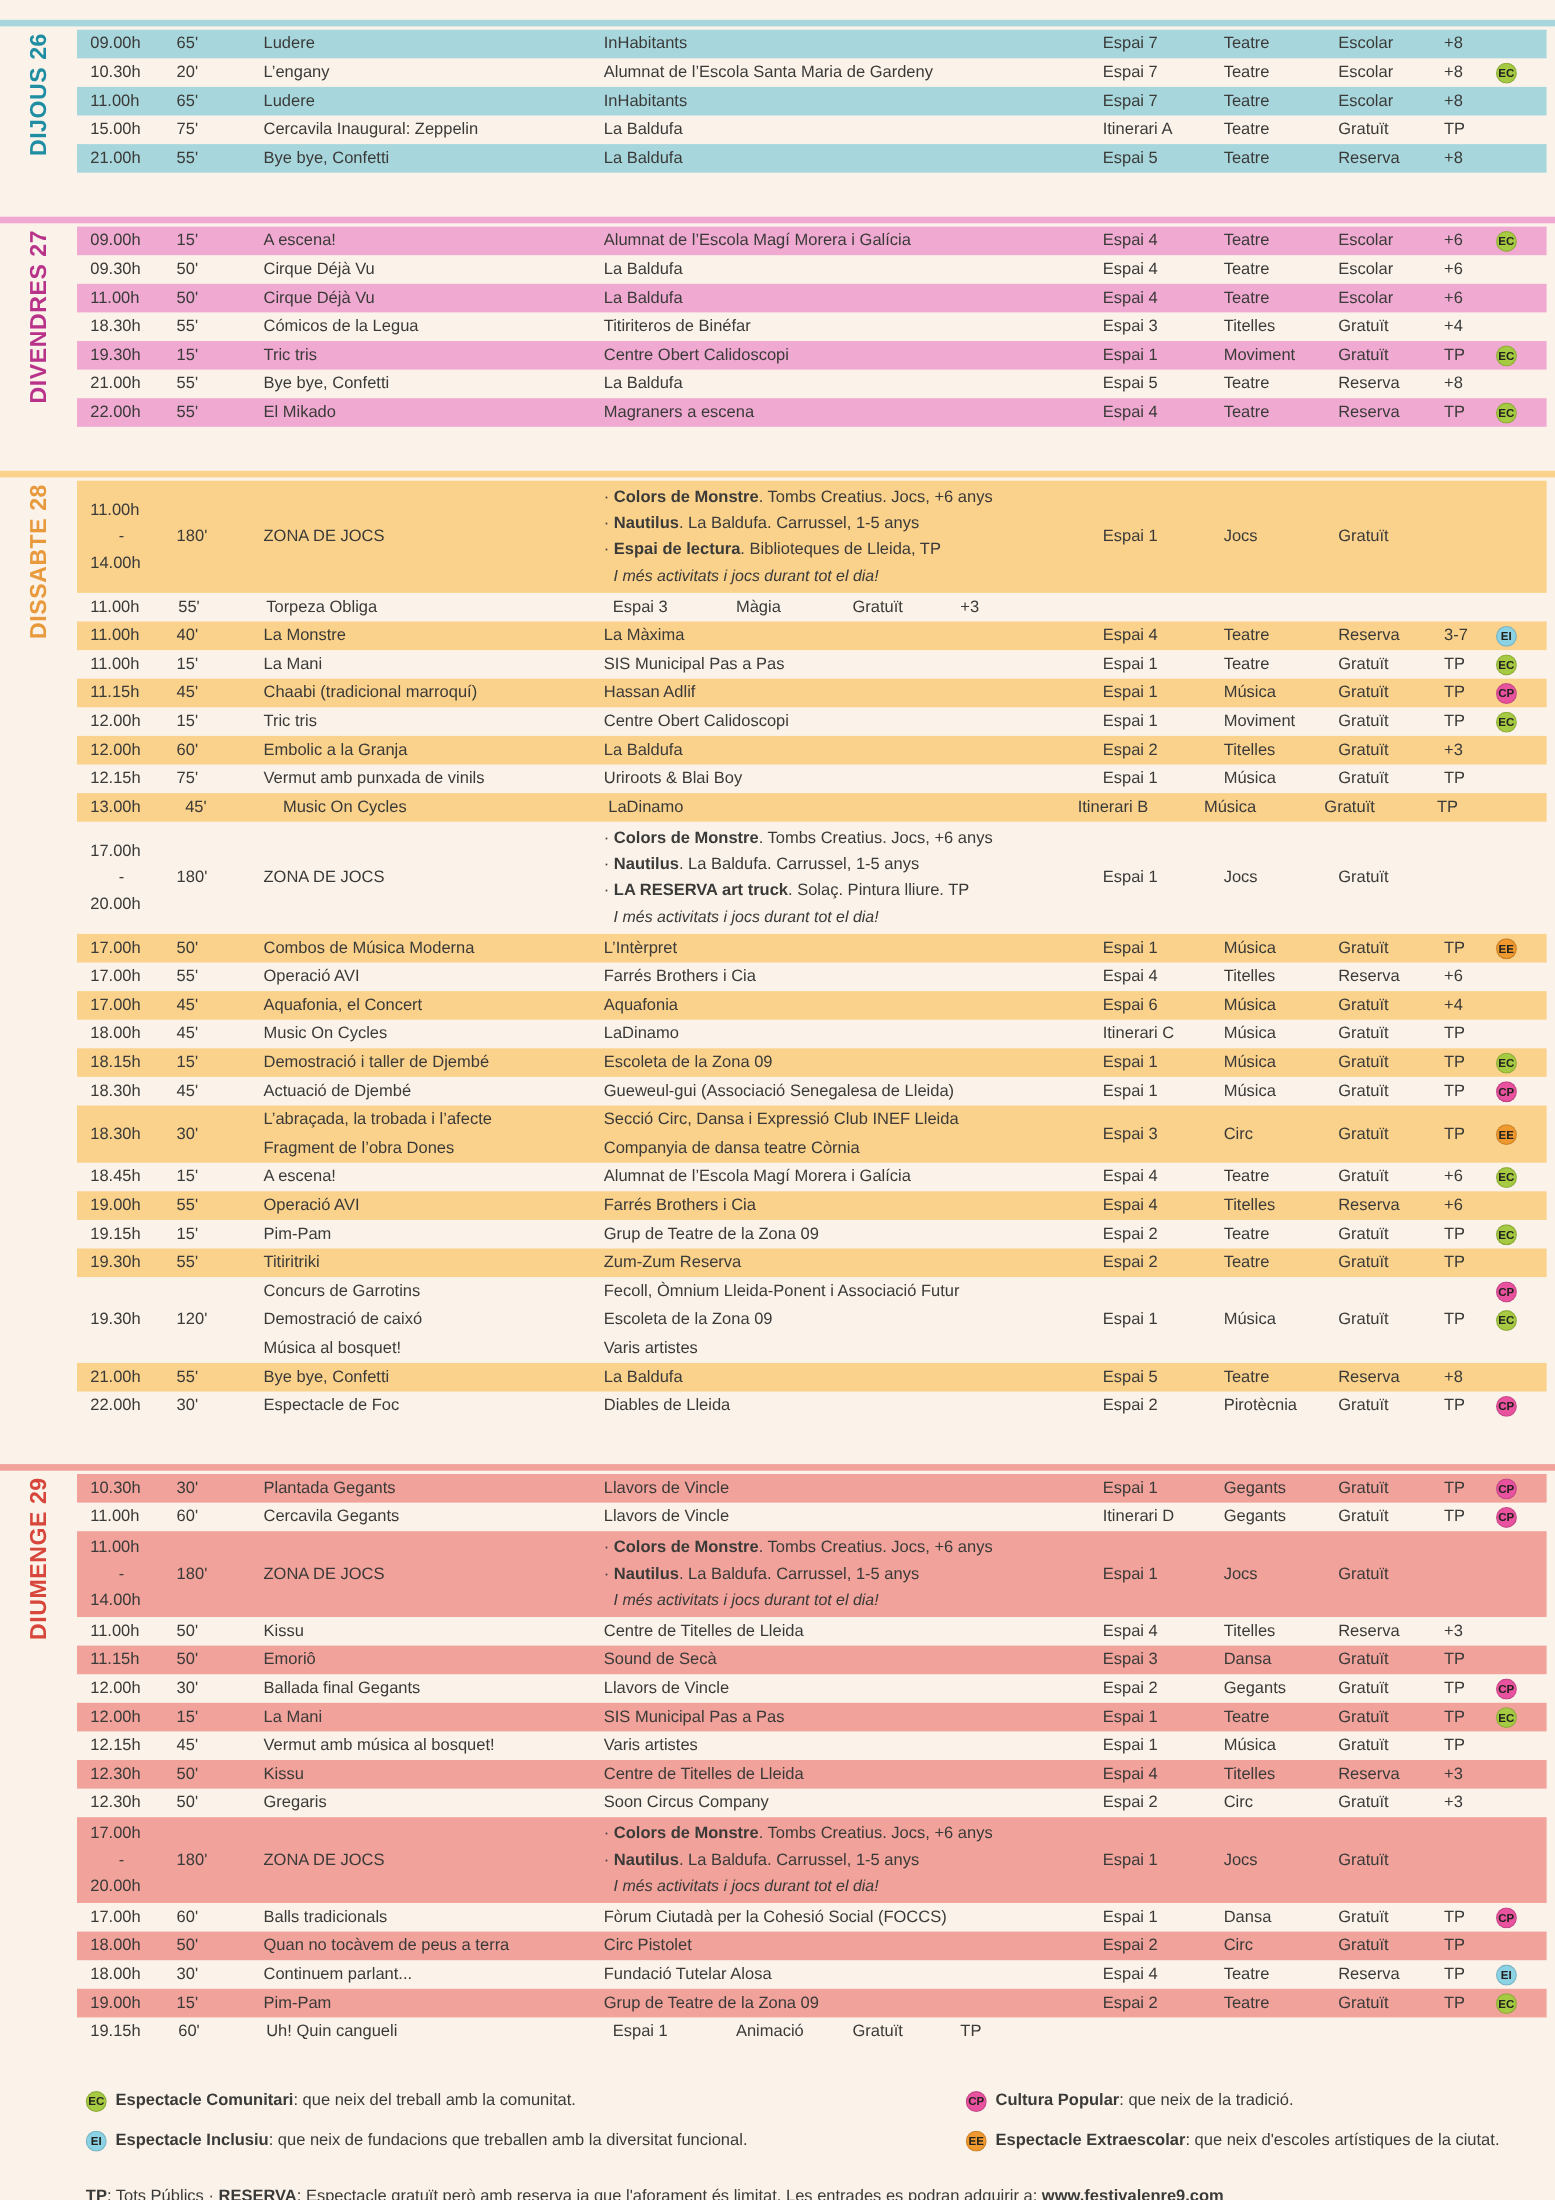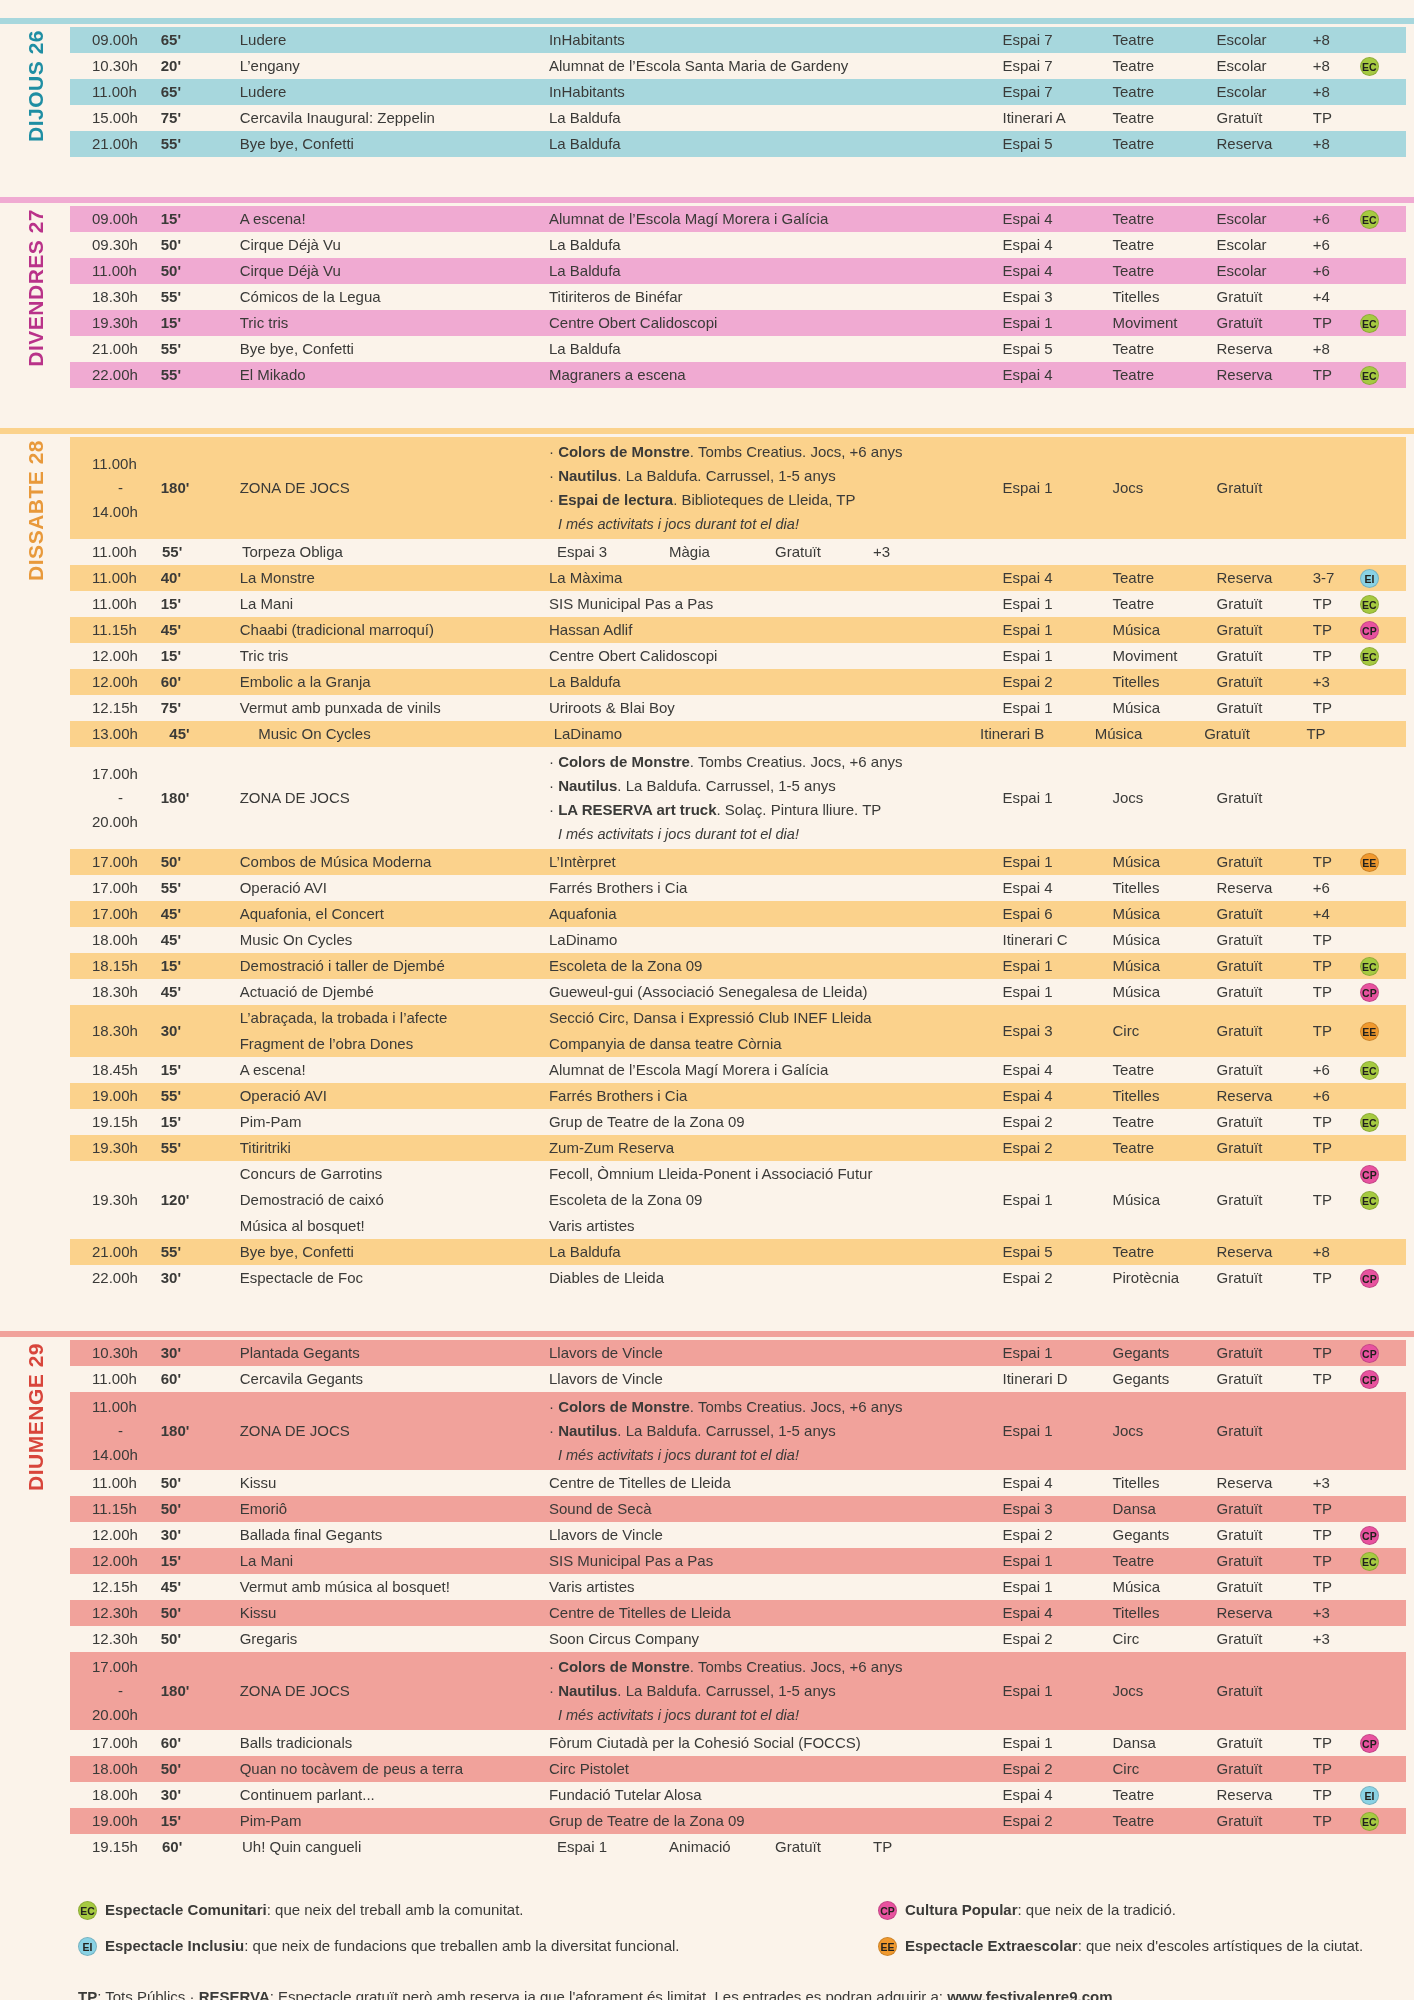--- a/index.html
+++ b/index.html
@@ -17,22 +17,22 @@
   .day-label{
     position:absolute;left:24px;top:12px;
     writing-mode:vertical-rl;transform:rotate(180deg);
     font-weight:700;font-size:21px;letter-spacing:.5px;
     white-space:nowrap;
   }
   .rows{margin-left:70px;width:1336px;}
   .row{display:flex;min-height:26px;}
   .cell{display:flex;flex-direction:column;justify-content:center;}
   .ln{line-height:26px;font-size:15px;white-space:nowrap;}
-  .c-time{width:92px;padding-left:22px;box-sizing:border-box;}
-  .c-dur{width:56px;font-weight:bold;}
+  .c-time{width:92px;padding-left:12px;box-sizing:border-box;}
+  .c-dur{width:56px;}
   .c-title{width:315px;margin-left:24px;}
   .c-company{width:462px;}
   .c-space{width:112px;}
   .c-genre{width:106px;}
   .c-access{width:98px;}
   .c-age{width:48px;}
   .c-badges{width:47px;align-items:flex-start;justify-content:center;padding-top:0;}
   .c-badges.stack{justify-content:flex-start;padding-top:4px;row-gap:7px;}
   .row.tall .ln{line-height:24px;}
   .row.tall{padding:3px 0;}

